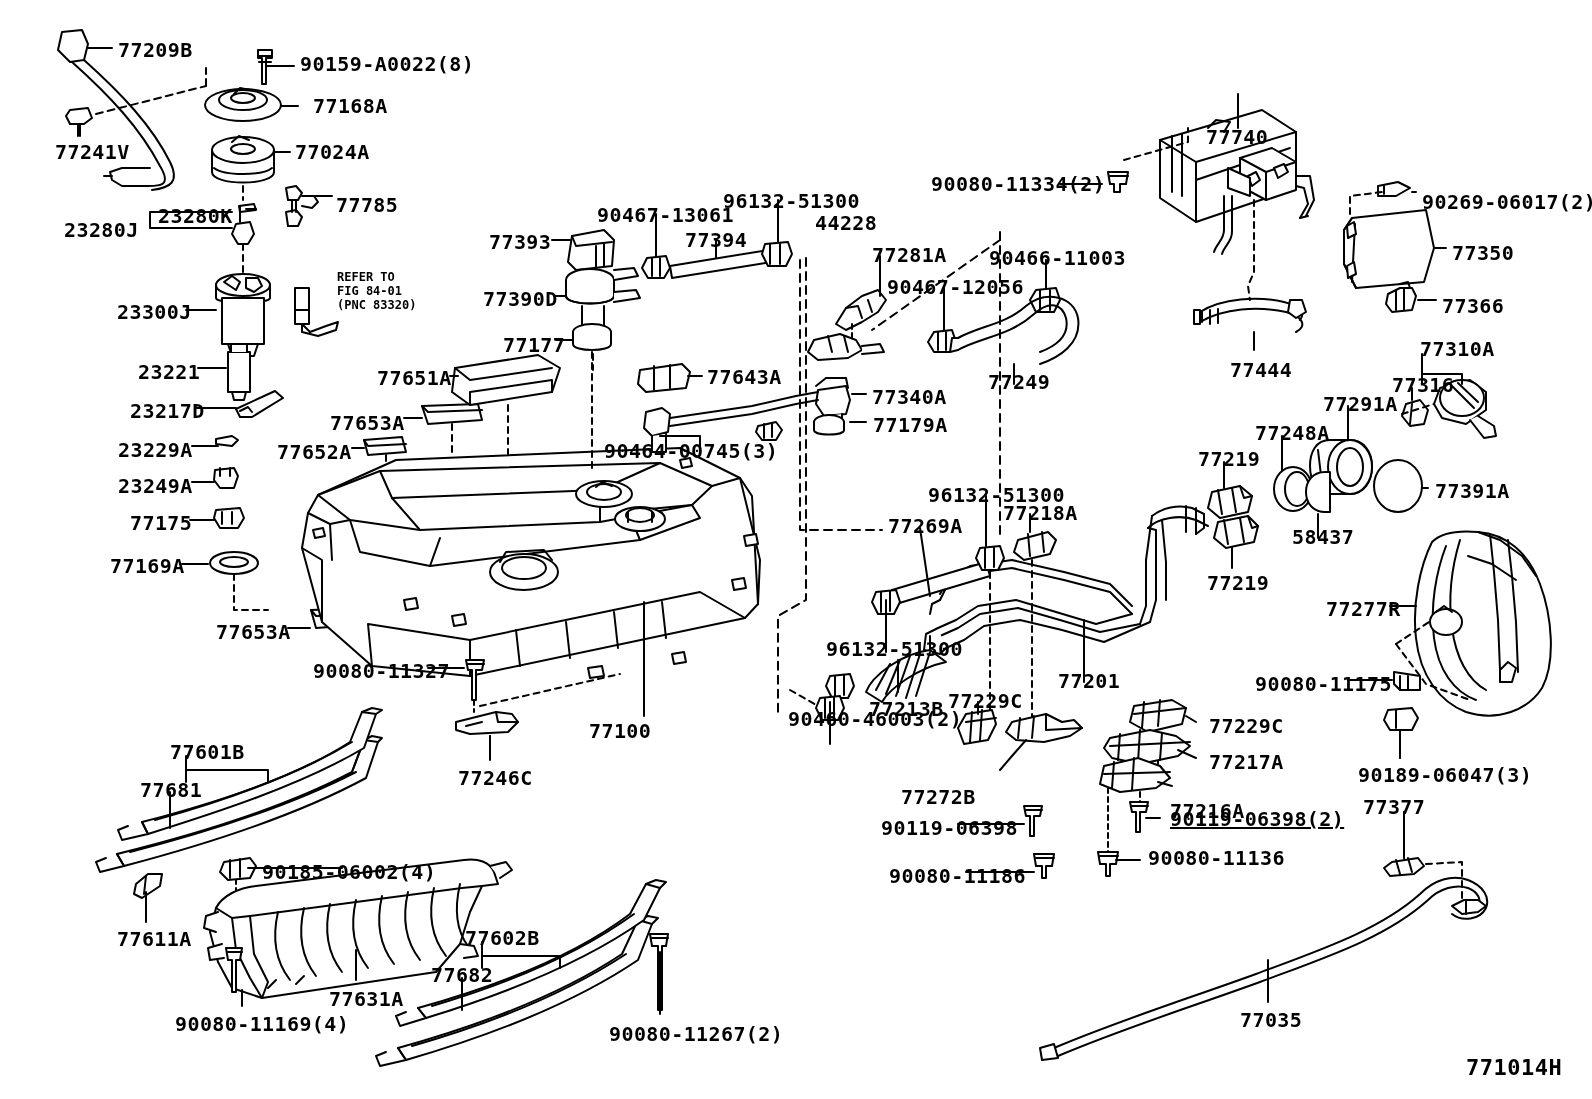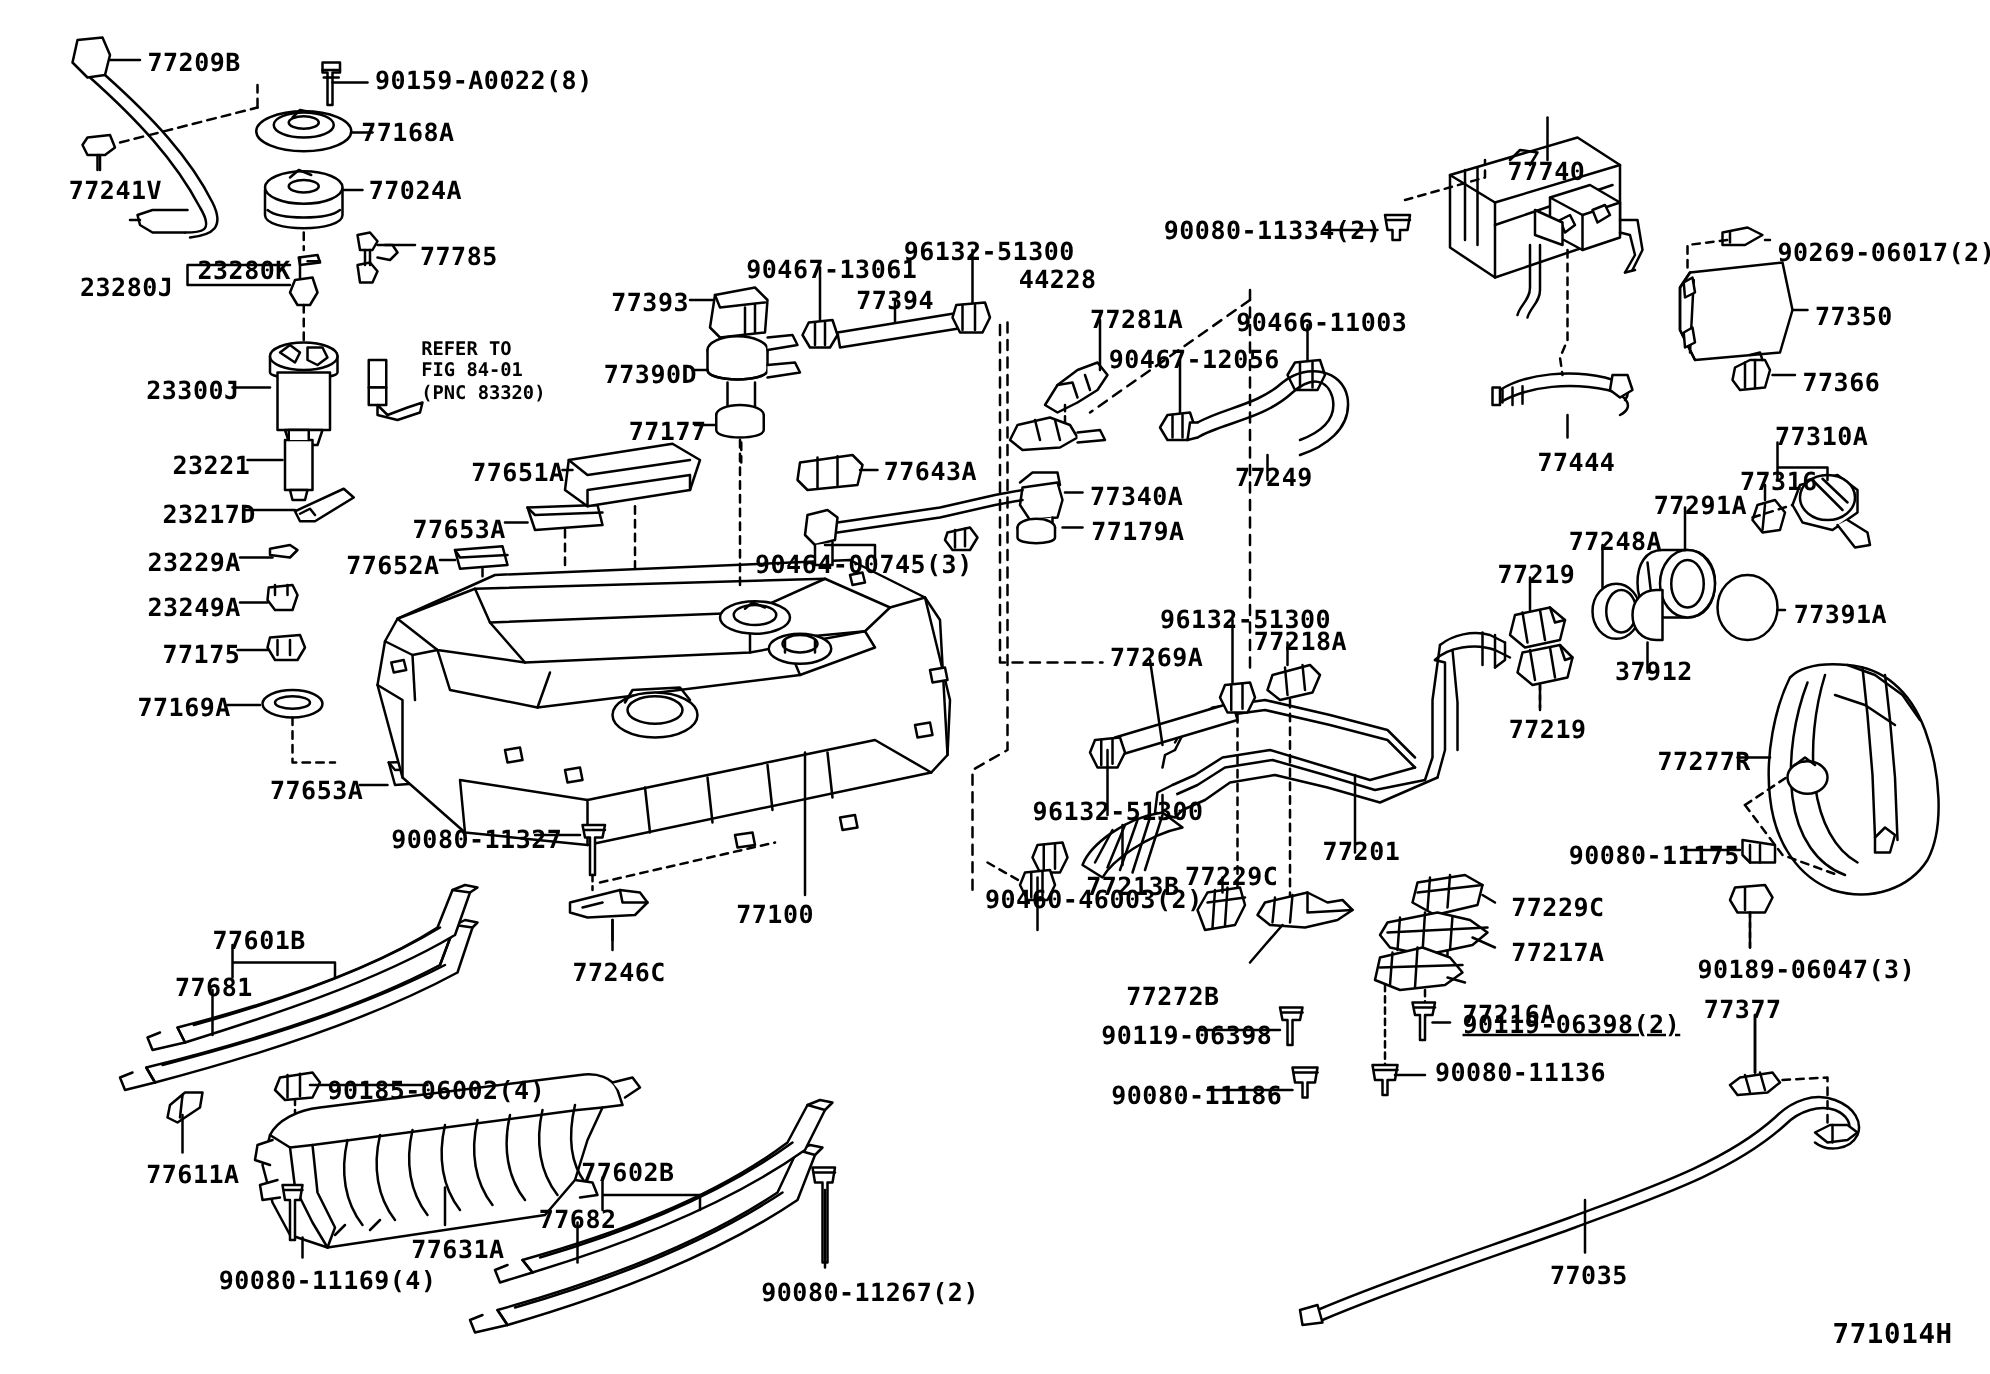--- a/index.html
+++ b/index.html
@@ -21,21 +21,21 @@
     position: absolute;
     font-family: "DejaVu Sans Mono", "Liberation Mono", monospace;
     font-weight: bold;
     font-size: 20px;
     line-height: 1.02;
     color: #000000;
     white-space: pre;
     letter-spacing: 0.4px;
     -webkit-font-smoothing: none;
   }
-  .lbl.refer { font-size: 15px; line-height: 1.16; letter-spacing: 0px; }
+  .lbl.refer { font-size: 12px; line-height: 1.16; letter-spacing: 0px; }
   .diagid {
     position: absolute;
     font-family: "DejaVu Sans Mono", "Liberation Mono", monospace;
     font-weight: bold;
     font-size: 22px;
     color: #000000;
     letter-spacing: 0.5px;
   }
   svg.art {
     position: absolute;
@@ -744,21 +744,21 @@
       <path d="M482,942 L482,956 M482,956 L560,956 M560,956 L560,968 M482,956 L482,968"></path>
       <path d="M462,978 L462,1010"></path>
       <path d="M660,1014 L660,952"></path>
       <path d="M1268,1002 L1268,960"></path>
     </g>
   </svg>
 
   <div id="labels">
       <div class="lbl" style="left: 118px; top: 40px;">77209B</div>
       <div class="lbl" style="left: 300px; top: 54px;">90159-A0022(8)</div>
-      <div class="lbl" style="left: 289px; top: 96px; text-align: center;">77168A</div>
+      <div class="lbl" style="left: 313px; top: 96px; text-align: center;">77168A</div>
       <div class="lbl" style="left: 295px; top: 142px;">77024A</div>
       <div class="lbl" style="left: 55px; top: 142px;">77241V</div>
       <div class="lbl" style="left: 336px; top: 195px;">77785</div>
       <div class="lbl" style="left: 158px; top: 206px;">23280K</div>
       <div class="lbl" style="left: 64px; top: 220px;">23280J</div>
       <div class="lbl" style="left: 117px; top: 302px;">23300J</div>
       <div class="lbl" style="left: 138px; top: 362px;">23221</div>
       <div class="lbl" style="left: 130px; top: 401px;">23217D</div>
       <div class="lbl" style="left: 118px; top: 440px;">23229A</div>
       <div class="lbl" style="left: 118px; top: 476px;">23249A</div>
@@ -791,21 +791,21 @@
       <div class="lbl" style="left: 1230px; top: 360px;">77444</div>
       <div class="lbl" style="left: 1422px; top: 192px;">90269-06017(2)</div>
       <div class="lbl" style="left: 1452px; top: 243px;">77350</div>
       <div class="lbl" style="left: 1442px; top: 296px;">77366</div>
       <div class="lbl" style="left: 1420px; top: 339px;">77310A</div>
       <div class="lbl" style="left: 1392px; top: 375px;">77316</div>
       <div class="lbl" style="left: 1323px; top: 394px;">77291A</div>
       <div class="lbl" style="left: 1255px; top: 423px;">77248A</div>
       <div class="lbl" style="left: 1198px; top: 449px;">77219</div>
       <div class="lbl" style="left: 1435px; top: 481px;">77391A</div>
-      <div class="lbl" style="left: 1292px; top: 527px;">37912</div>
+      <div class="lbl" style="left: 1292px; top: 527px;">58437</div>
       <div class="lbl" style="left: 1207px; top: 573px;">77219</div>
       <div class="lbl" style="left: 1326px; top: 599px;">77277R</div>
       <div class="lbl" style="left: 1255px; top: 674px;">90080-11175</div>
       <div class="lbl" style="left: 1358px; top: 765px;">90189-06047(3)</div>
       <div class="lbl" style="left: 1363px; top: 797px;">77377</div>
       <div class="lbl" style="left: 928px; top: 485px;">96132-51300</div>
       <div class="lbl" style="left: 888px; top: 516px;">77269A</div>
       <div class="lbl" style="left: 1003px; top: 503px;">77218A</div>
       <div class="lbl" style="left: 826px; top: 639px;">96132-51300</div>
       <div class="lbl" style="left: 1058px; top: 671px;">77201</div>

